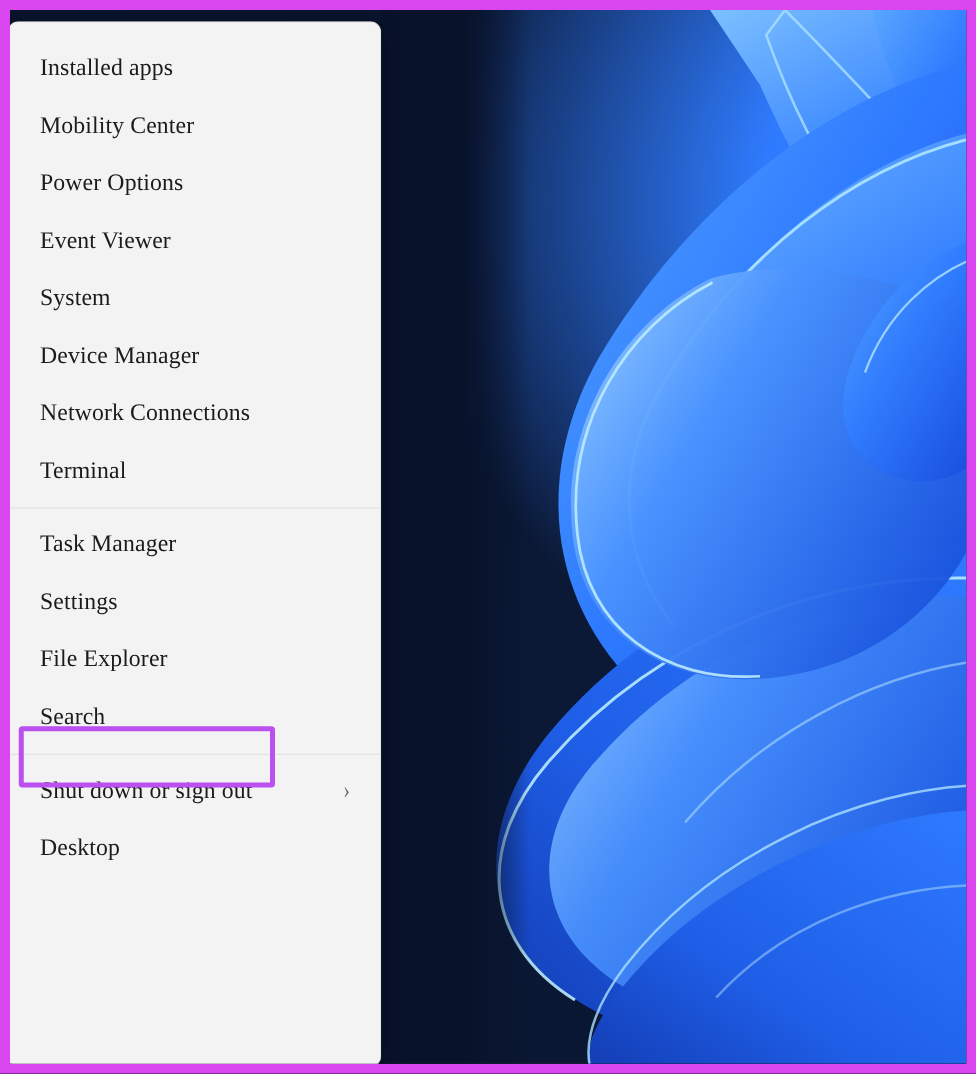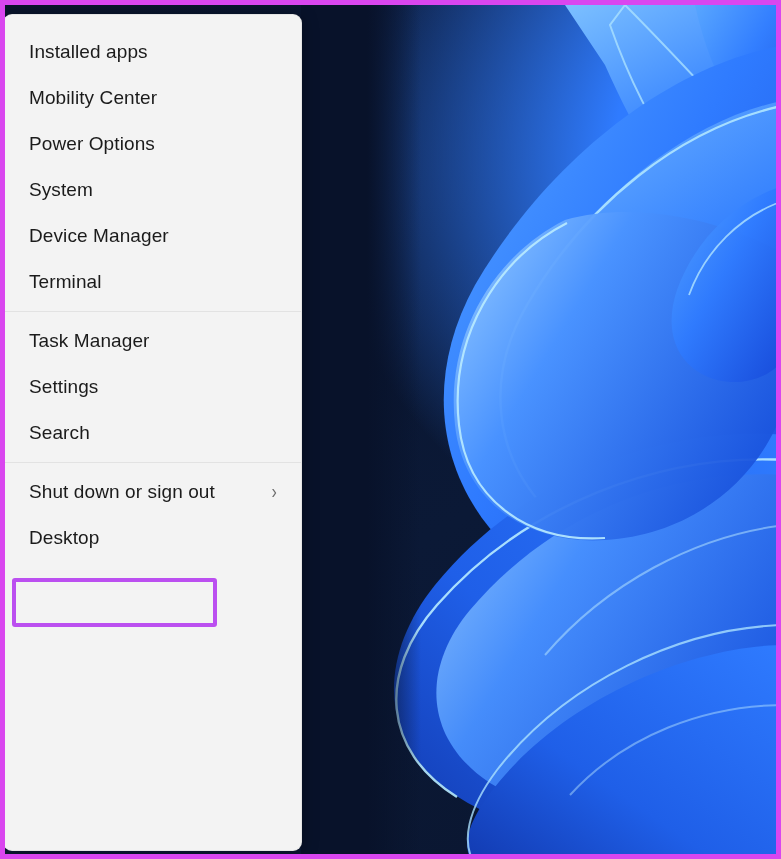--- a/index.html
+++ b/index.html
@@ -5,23 +5,23 @@
   html, body {
     margin: 0;
     padding: 0;
     background: #10101a;
   }
   #screen {
     position: relative;
     width: 781px;
     height: 859px;
     overflow: hidden;
-    font-family: Liberation Sans, sans-serif;
-    box-sizing: border-box;
-    border: 5px solid #d946ef;
+    font-family: Liberation Serif, serif;
+    box-sizing: border-box;
+    border: 8px solid #d946ef;
     background: #0a1529;
   }
 
   
   #wallpaper {
     position: absolute;
     inset: 0;
     background: #08122a;
     overflow: hidden;
   }
@@ -171,36 +171,45 @@
     <div class="menu-item">
       <span class="label">Installed apps</span>
     </div>
     <div class="menu-item">
       <span class="label">Mobility Center</span>
     </div>
     <div class="menu-item">
       <span class="label">Power Options</span>
     </div>
     <div class="menu-item">
+      <span class="label">Event Viewer</span>
+    </div>
+    <div class="menu-item">
       <span class="label">System</span>
     </div>
     <div class="menu-item">
       <span class="label">Device Manager</span>
     </div>
     <div class="menu-item">
+      <span class="label">Network Connections</span>
+    </div>
+    <div class="menu-item">
       <span class="label">Terminal</span>
     </div>
 
     <div class="divider"></div>
 
     <div class="menu-item">
       <span class="label">Task Manager</span>
     </div>
     <div class="menu-item">
       <span class="label">Settings</span>
+    </div>
+    <div class="menu-item">
+      <span class="label">File Explorer</span>
     </div>
     <div class="menu-item">
       <span class="label">Search</span>
     </div>
 
     <div class="divider"></div>
 
     <div class="menu-item">
       <span class="label">Shut down or sign out</span>
       <span class="chev">›</span>

